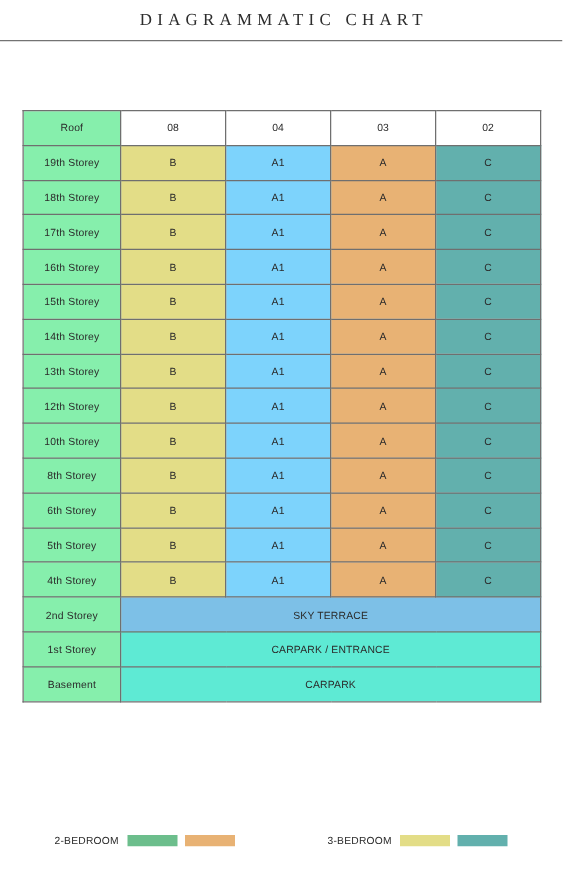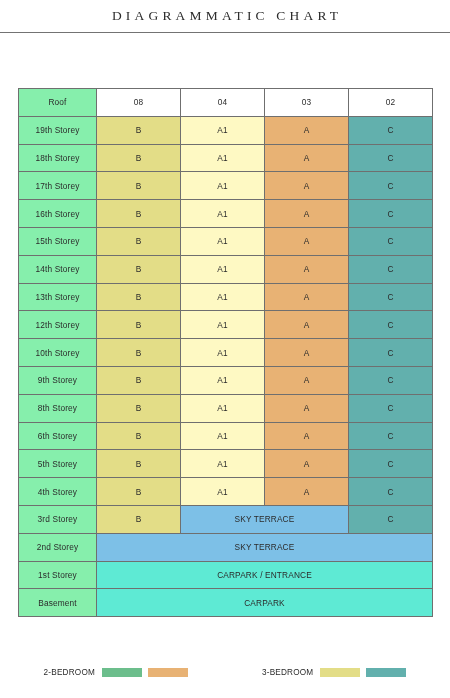--- a/index.html
+++ b/index.html
@@ -67,21 +67,21 @@
     background: #86efac;
     font-size: 8.3px;
   }
   td.head-cell {
     background: #ffffff;
     font-size: 8.3px;
   }
 
   
   td.u-yellow { background: #e3dd87; }
-  td.u-green  { background: #fef9c3; }
+  td.u-green  { background: #7dd3fc; }
   td.u-orange { background: #e8b274; }
   td.u-teal   { background: #62b0ad; }
   td.u-blue   { background: #7dc0e7; }
   td.u-grey   { background: #5eead4; }
 
   
   .legend {
     position: absolute;
     left: 0;
     top: 668px;
@@ -190,27 +190,20 @@
           <td class="u-teal">C</td>
         </tr>
         <tr>
           <td class="label-cell">10th Storey</td>
           <td class="u-yellow">B</td>
           <td class="u-green">A1</td>
           <td class="u-orange">A</td>
           <td class="u-teal">C</td>
         </tr>
         <tr>
-          <td class="label-cell">9th Storey</td>
-          <td class="u-yellow">B</td>
-          <td class="u-green">A1</td>
-          <td class="u-orange">A</td>
-          <td class="u-teal">C</td>
-        </tr>
-        <tr>
           <td class="label-cell">8th Storey</td>
           <td class="u-yellow">B</td>
           <td class="u-green">A1</td>
           <td class="u-orange">A</td>
           <td class="u-teal">C</td>
         </tr>
         <tr>
           <td class="label-cell">6th Storey</td>
           <td class="u-yellow">B</td>
           <td class="u-green">A1</td>
@@ -222,26 +215,20 @@
           <td class="u-yellow">B</td>
           <td class="u-green">A1</td>
           <td class="u-orange">A</td>
           <td class="u-teal">C</td>
         </tr>
         <tr>
           <td class="label-cell">4th Storey</td>
           <td class="u-yellow">B</td>
           <td class="u-green">A1</td>
           <td class="u-orange">A</td>
-          <td class="u-teal">C</td>
-        </tr>
-        <tr>
-          <td class="label-cell">3rd Storey</td>
-          <td class="u-yellow">B</td>
-          <td class="u-blue" colspan="2">SKY TERRACE</td>
           <td class="u-teal">C</td>
         </tr>
         <tr>
           <td class="label-cell">2nd Storey</td>
           <td class="u-blue" colspan="4">SKY TERRACE</td>
         </tr>
         <tr>
           <td class="label-cell">1st Storey</td>
           <td class="u-grey" colspan="4">CARPARK / ENTRANCE</td>
         </tr>

